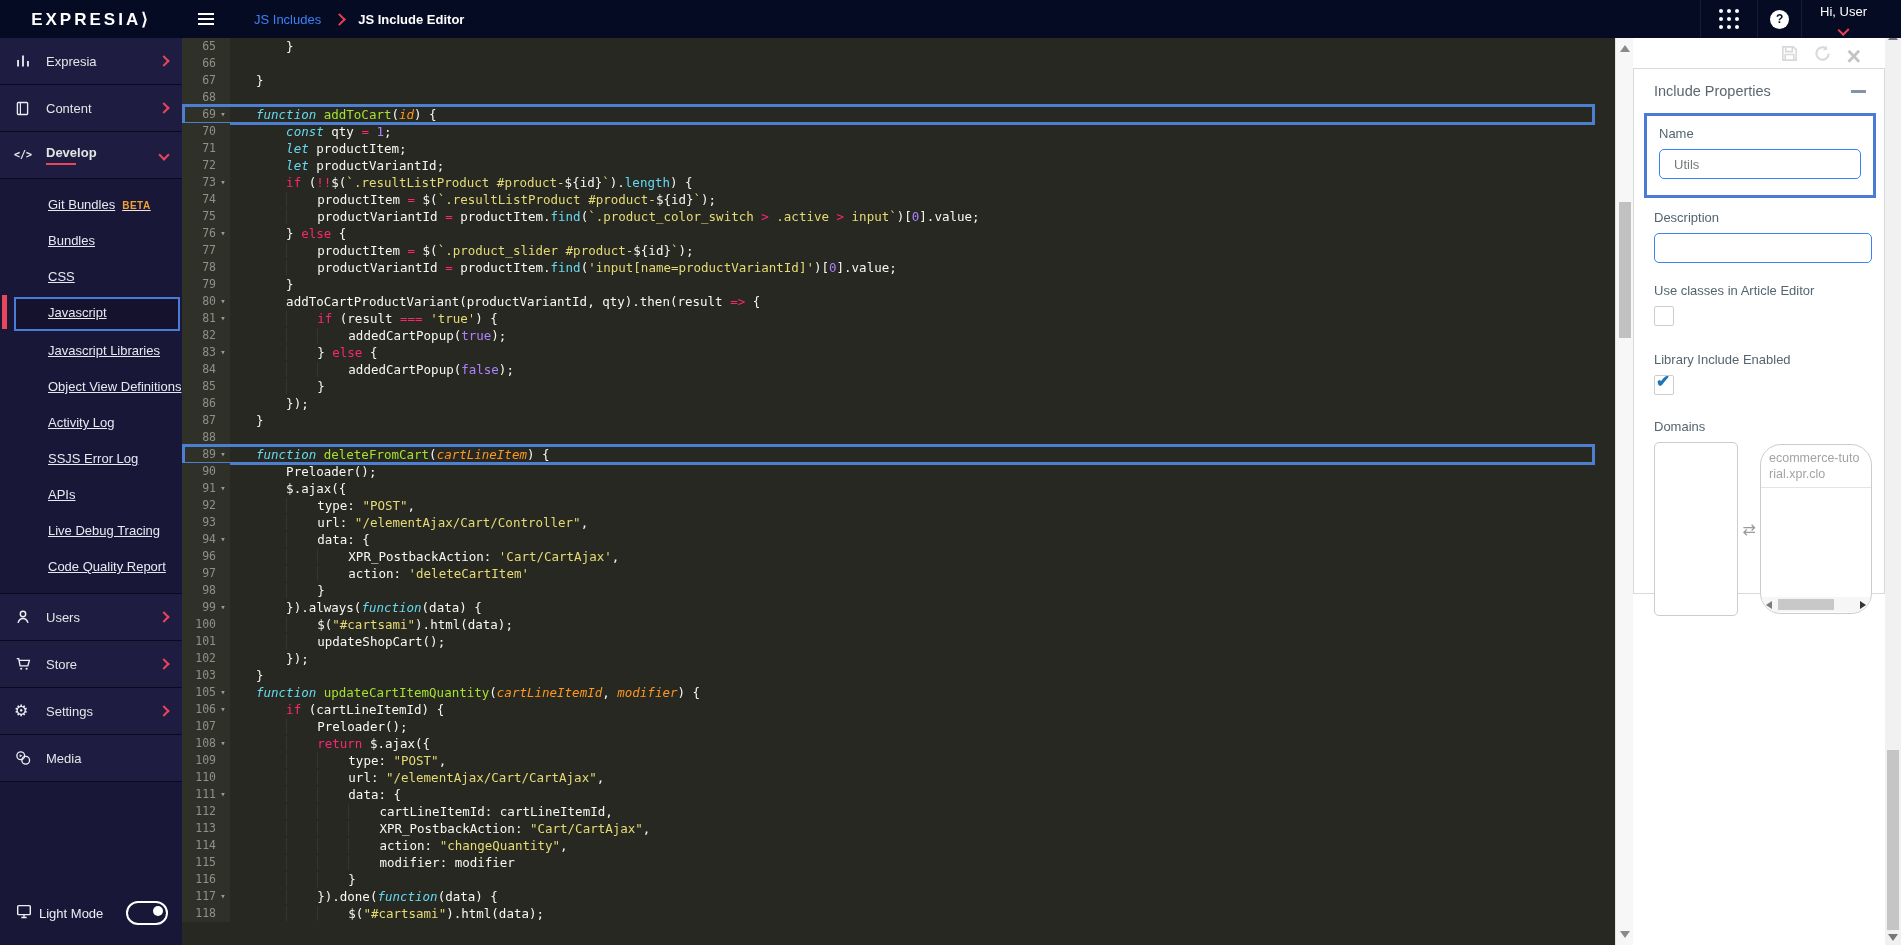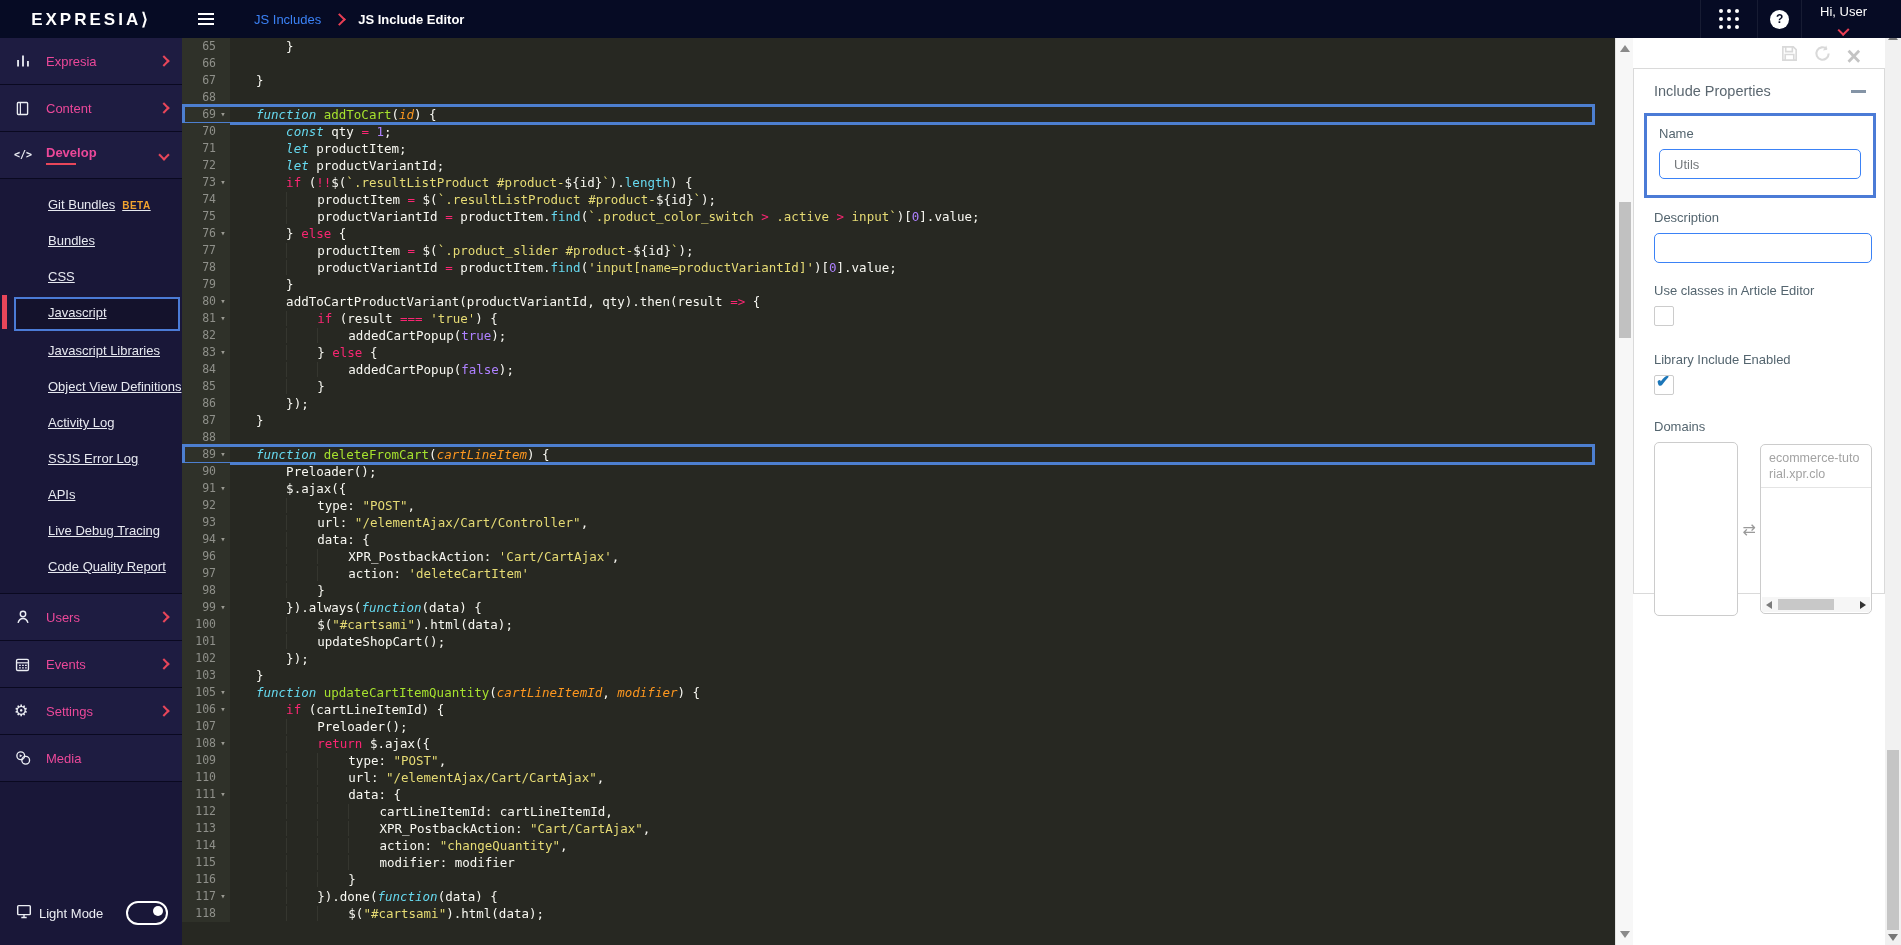--- a/index.html
+++ b/index.html
@@ -26,21 +26,21 @@
   .user-block{padding:4px 18px;gap:10px;flex-direction:column;}
   .user-name{color:#fff;font-size:13px;}
   .chev-down{display:inline-block;width:7px;height:7px;border-top:2px solid #e83e54;border-right:2px solid #e83e54;transform:rotate(135deg);margin-top:-3px;}
   .corner{width:16px;background:#060b24;}
 
   
   .sidebar{position:absolute;left:0;top:38px;width:182px;bottom:0;background:#191738;overflow:hidden;}
   .side-item{position:relative;height:46px;display:flex;align-items:center;padding:0 14px;
              background:#1e1c41;border-bottom:1px solid #0a0920;cursor:pointer;}
   .side-item .ic{width:26px;display:flex;align-items:center;justify-content:flex-start;color:#eceef4;}
-  .side-item .lbl{color:#ec4899;font-size:13px;margin-left:6px;}
+  .side-item .lbl{color:#e5e5e5;font-size:13px;margin-left:6px;}
   .side-item .lbl.bold{font-weight:bold;}
   .side-item .lbl .u{display:block;width:30px;height:2px;background:#e8465a;margin-top:3px;}
   .side-item .chev-r{position:absolute;right:14px;width:6px;height:6px;border-top:2px solid #e8465a;border-right:2px solid #e8465a;transform:rotate(45deg);}
   .side-item .chev-d{position:absolute;right:14px;width:6px;height:6px;border-top:2px solid #e8465a;border-right:2px solid #e8465a;transform:rotate(135deg);}
   .submenu{padding:8px 0;background:#191738;border-bottom:1px solid #0a0920;}
   .sub-item{position:relative;height:36px;line-height:36px;padding-left:48px;color:#e7e9f0;font-size:13px;cursor:pointer;text-decoration:underline;}
   .sub-item .beta{color:#f0a32f;font-weight:bold;font-size:10px;margin-left:7px;letter-spacing:.5px;}
   .sub-item.active{border:2px solid #4b7bd6;height:30px;line-height:28px;margin:2px 2px 2px 14px;padding-left:32px;background:#14122c;}
   .sub-item.active .redbar{position:absolute;left:-14px;top:-4px;width:5px;height:34px;background:#e8465a;}
   .side-footer{position:absolute;left:1px;right:0;bottom:12px;height:40px;display:flex;align-items:center;padding:0 14px;}
@@ -82,21 +82,21 @@
   .blue-group .fld-label{margin-top:2px;}
   .txt-input{width:100%;box-sizing:border-box;height:30px;border:1px solid #3b82f6;border-radius:5px;
              padding:0 14px;font-family:"Liberation Sans",sans-serif;font-size:13px;color:#75797c;background:#fff;outline:none;}
   .pad{padding:0 12px 0 20px;}
   .checkbox{width:18px;height:18px;border:1px solid #ccc;border-radius:2px;position:relative;margin:4px 0 14px;cursor:pointer;background:#fff;}
   .checkbox .mark{position:absolute;left:1px;top:-5px;color:#1c76b8;font-size:17px;font-weight:bold;}
   .domains{display:flex;align-items:center;margin-top:4px;}
   .dlist{border:1px solid #ccc;border-radius:5px;background:#fff;}
   .dlist.left{width:84px;height:172px;}
   .swap{width:22px;text-align:center;color:#9a9a9a;font-size:16px;cursor:pointer;}
-  .dlist.right{width:112px;height:168px;position:relative;overflow:hidden;}
+  .dlist.right{width:112px;height:168px;position:relative;overflow:hidden;border-radius:21px;}
   .ditem{padding:5px 8px;color:#a3a3a3;font-size:12.5px;line-height:16px;border-bottom:1px solid #e4e4e4;word-break:break-all;cursor:pointer;}
   .hscroll{position:absolute;left:1px;right:1px;bottom:1px;height:15px;background:#f6f6f6;}
   .htri-l{position:absolute;left:4px;top:4px;width:0;height:0;border-top:4px solid transparent;border-bottom:4px solid transparent;border-right:6px solid #7b7b7b;cursor:pointer;}
   .htri-r{position:absolute;right:4px;top:4px;width:0;height:0;border-top:4px solid transparent;border-bottom:4px solid transparent;border-left:6px solid #333;cursor:pointer;}
   .hthumb{position:absolute;left:16px;top:2px;width:56px;height:11px;background:#c8c8c8;cursor:pointer;}
 
   
   .pagescroll{position:absolute;right:0;top:28px;width:16px;bottom:0;background:#f1f1f1;}
   .pagescroll .tri-up{left:3px;top:5px;border-bottom-color:#777;}
   .pagescroll .tri-down{left:3px;bottom:4px;border-top-color:#777;}
@@ -192,27 +192,27 @@
             <svg width="18" height="18" viewBox="0 0 20 20">
               <circle cx="10" cy="6.7" r="3" fill="none" stroke="#eceef4" stroke-width="1.6"></circle>
               <path d="M4.5 16.5c.9-3.2 3-4.8 5.5-4.8s4.6 1.6 5.5 4.8" fill="none" stroke="#eceef4" stroke-width="1.6"></path>
             </svg>
           </span>
           <span class="lbl">Users</span>
           <span class="chev-r"></span>
         </div>
         <div class="side-item">
           <span class="ic">
-            <svg width="17" height="17" viewBox="0 0 20 20">
-              <rect x="3" y="4" width="14" height="13" rx="1.5" fill="none" stroke="#eceef4" stroke-width="1.6"></rect>
-              <path d="M3 8h14" stroke="#eceef4" stroke-width="1.4"></path>
-              <path d="M6 11h2M9.5 11h2M13 11h2M6 14h2M9.5 14h2M13 14h2" stroke="#eceef4" stroke-width="1.3"></path>
-            </svg>
-          </span>
-          <span class="lbl">Events</span>
+            <svg width="18" height="18" viewBox="0 0 20 20">
+              <path d="M3 4h2.2l1.6 8h8.6l1.7-6H6" fill="none" stroke="#eceef4" stroke-width="1.5"></path>
+              <circle cx="8" cy="15.3" r="1.2" fill="#eceef4"></circle>
+              <circle cx="14" cy="15.3" r="1.2" fill="#eceef4"></circle>
+            </svg>
+          </span>
+          <span class="lbl">Store</span>
           <span class="chev-r"></span>
         </div>
         <div class="side-item">
           <span class="ic">
             <span style="color:#eceef4;font-size:16px;line-height:1;">⚙</span>
           </span>
           <span class="lbl">Settings</span>
           <span class="chev-r"></span>
         </div>
         <div class="side-item">

